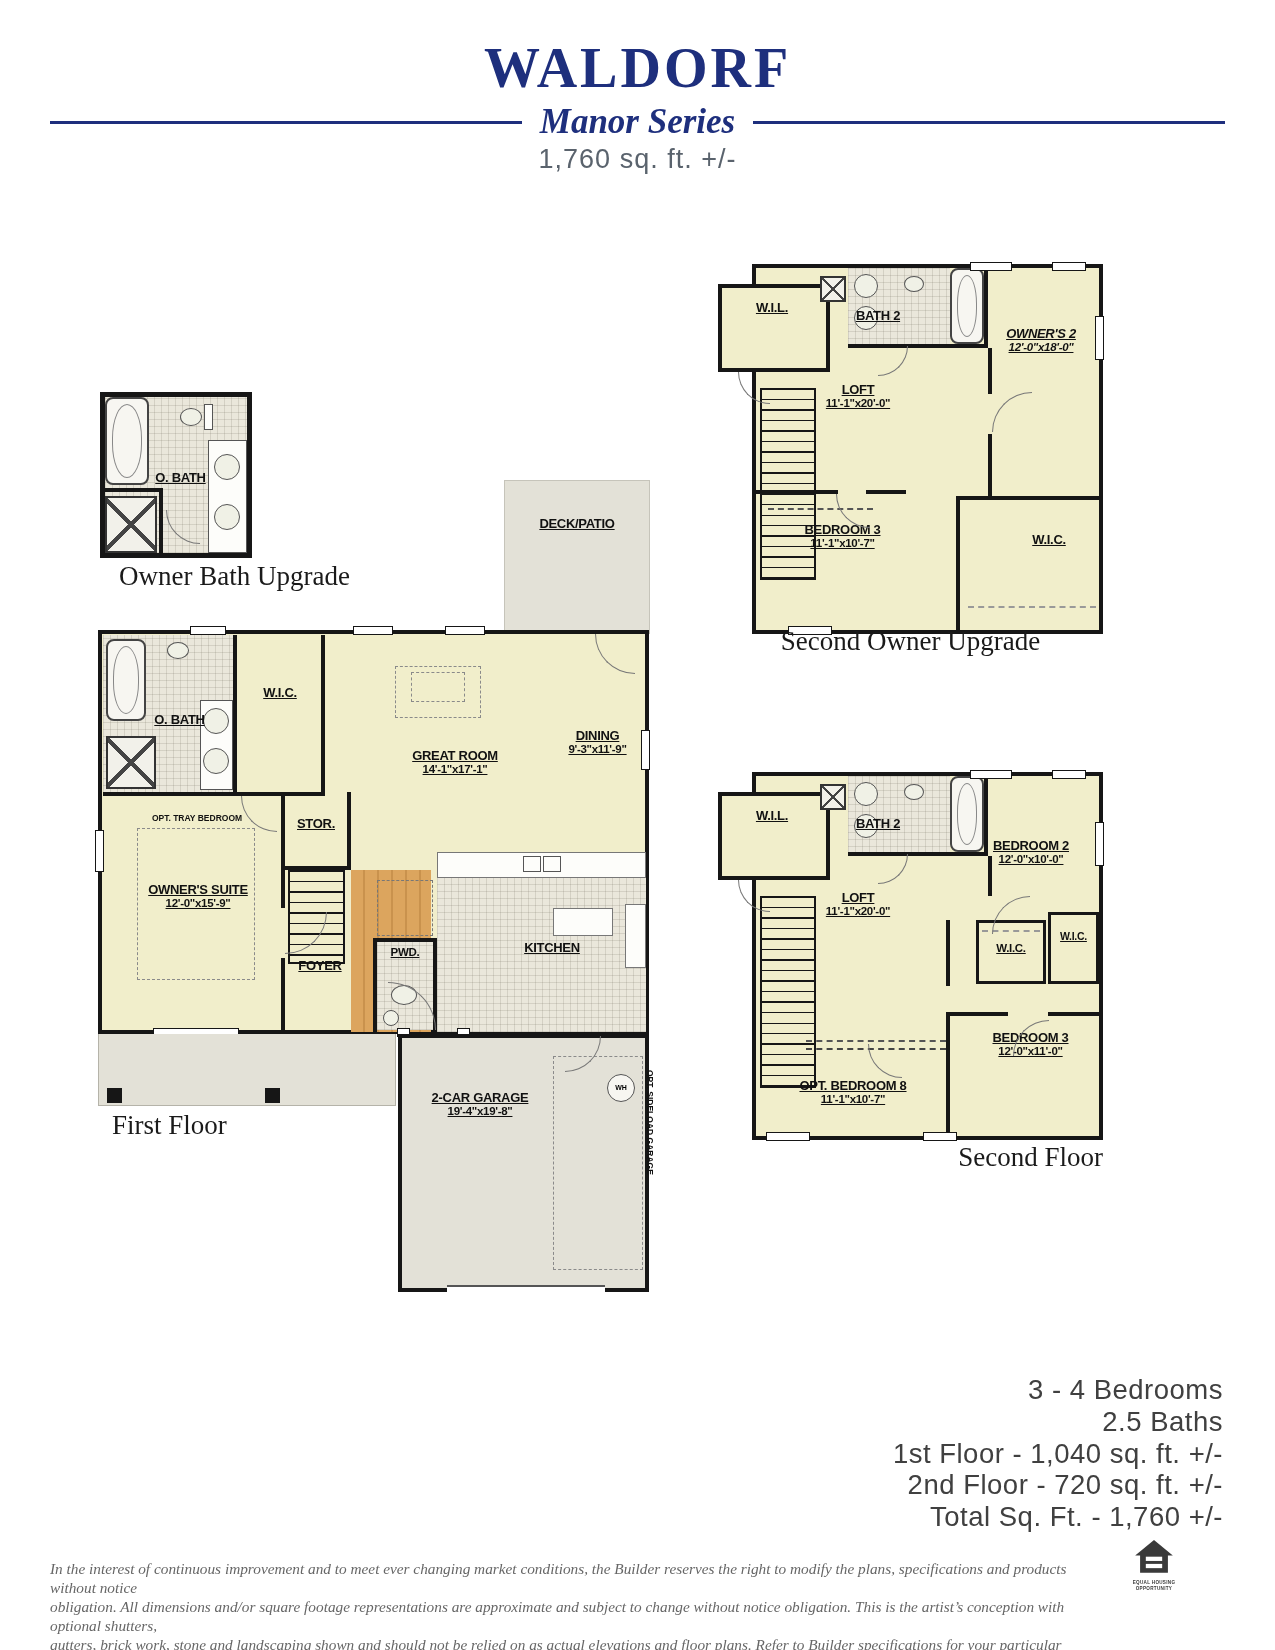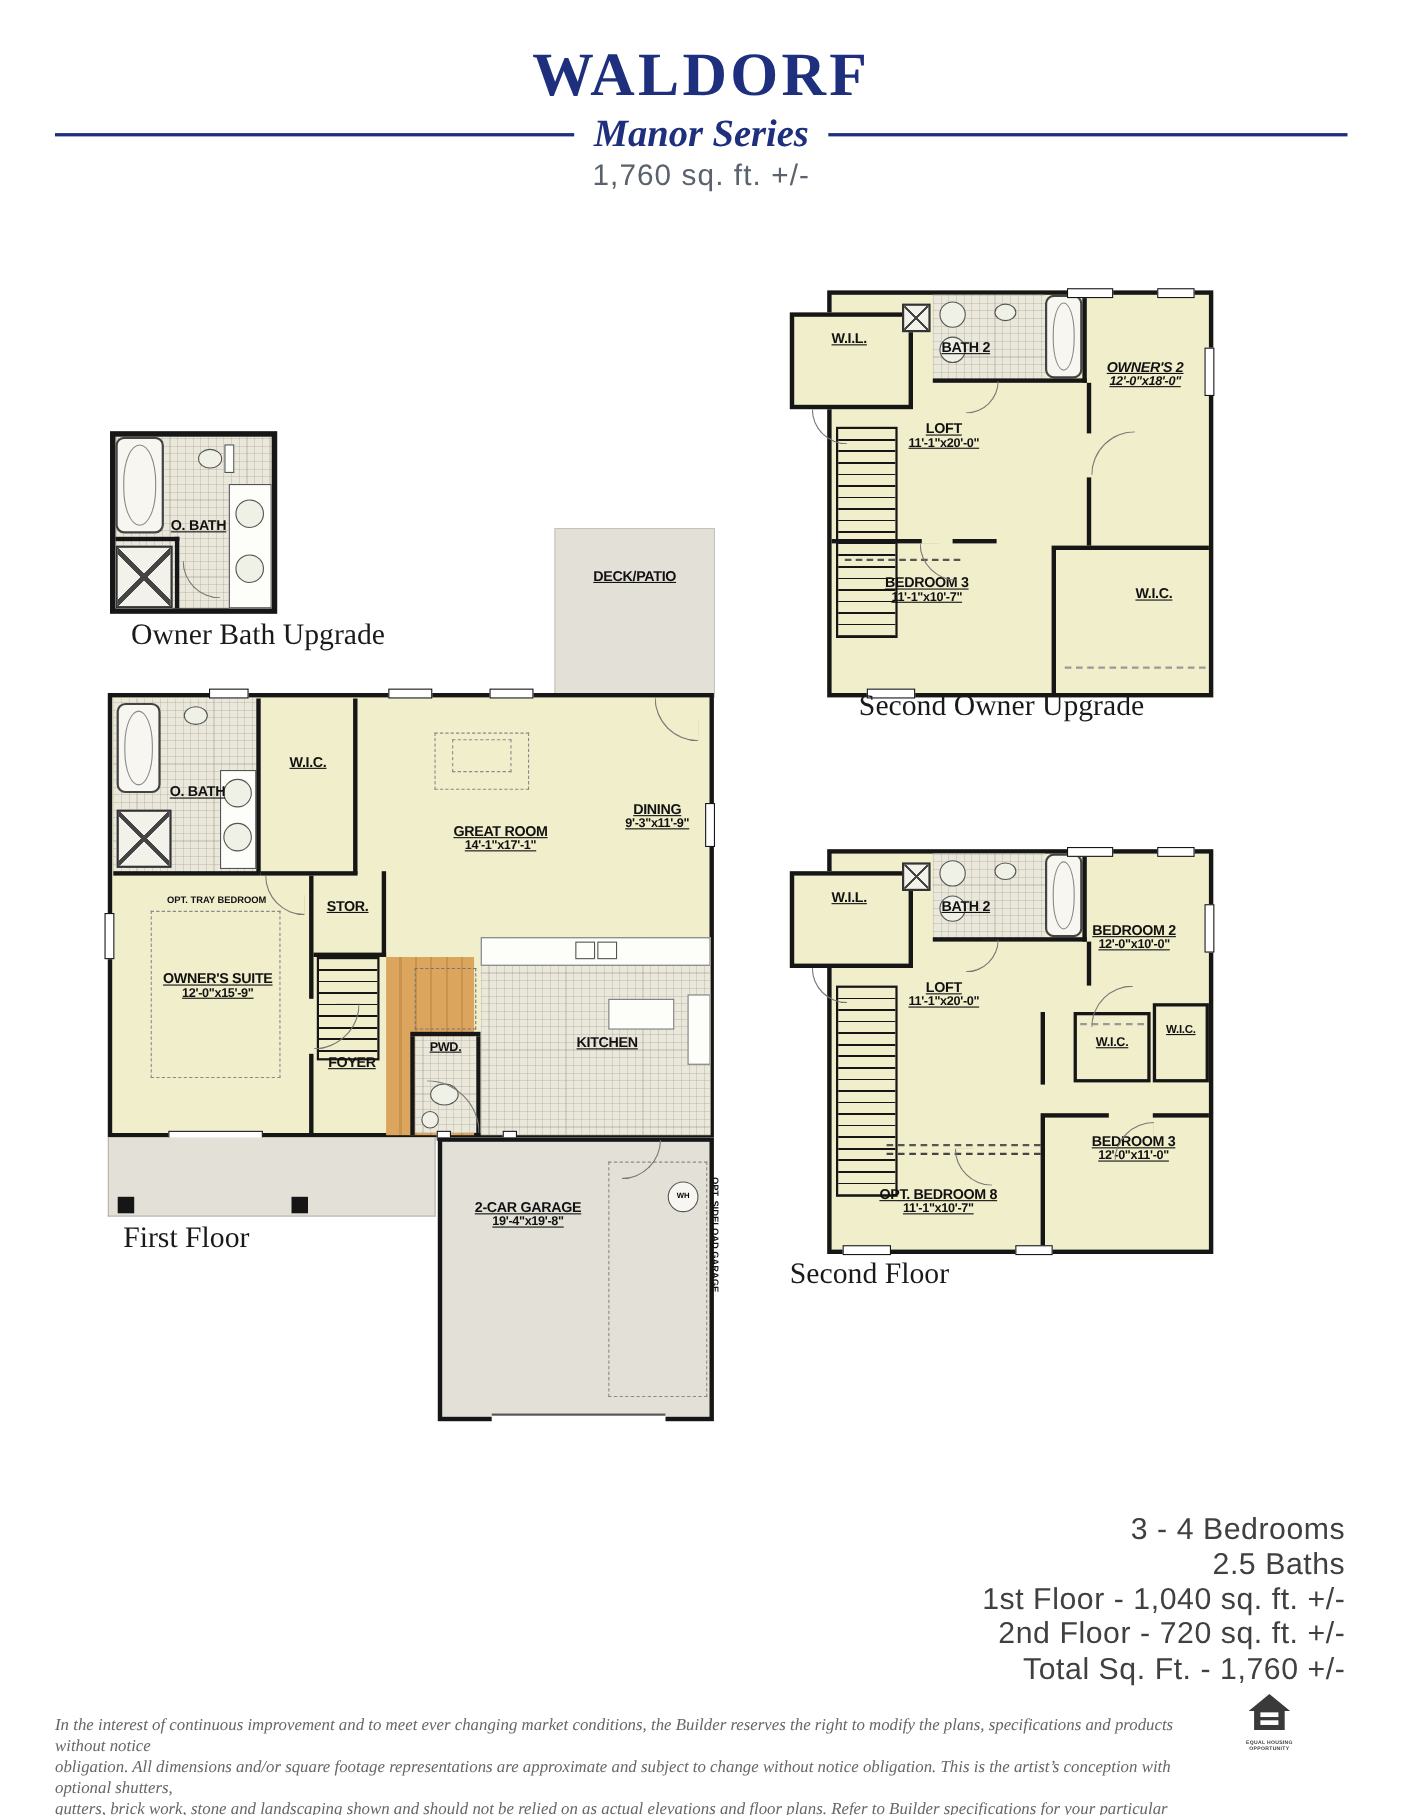--- a/index.html
+++ b/index.html
@@ -317,21 +317,21 @@
     <div class="window" style="left:334px;top:-2px;width:34px;height:9px;"></div>
     <div class="window" style="left:377px;top:50px;width:9px;height:44px;"></div>
     <div class="window" style="left:48px;top:360px;width:44px;height:9px;"></div>
     <div class="window" style="left:205px;top:360px;width:34px;height:9px;"></div>
     <div class="arc bl" style="left:20px;top:108px;width:32px;height:32px;"></div>
     <div class="arc br" style="left:160px;top:82px;width:30px;height:30px;"></div>
     <div class="arc tl" style="left:274px;top:124px;width:38px;height:38px;"></div>
     <div class="arc tl" style="left:295px;top:248px;width:36px;height:36px;"></div>
     <div class="arc bl" style="left:150px;top:272px;width:34px;height:34px;"></div>
   </div>
-  <div class="caption" style="left:718px;top:1142px;width:385px;text-align:left;">Second Floor</div>
+  <div class="caption" style="left:718px;top:1142px;width:385px;text-align:right;">Second Floor</div>
 
   <div class="stats">
     <div>3 - 4 Bedrooms</div>
     <div>2.5 Baths</div>
     <div>1st Floor - 1,040 sq. ft. +/-</div>
     <div>2nd Floor - 720 sq. ft. +/-</div>
     <div>Total Sq. Ft. - 1,760 +/-</div>
   </div>
 
   <div class="disclaimer">

